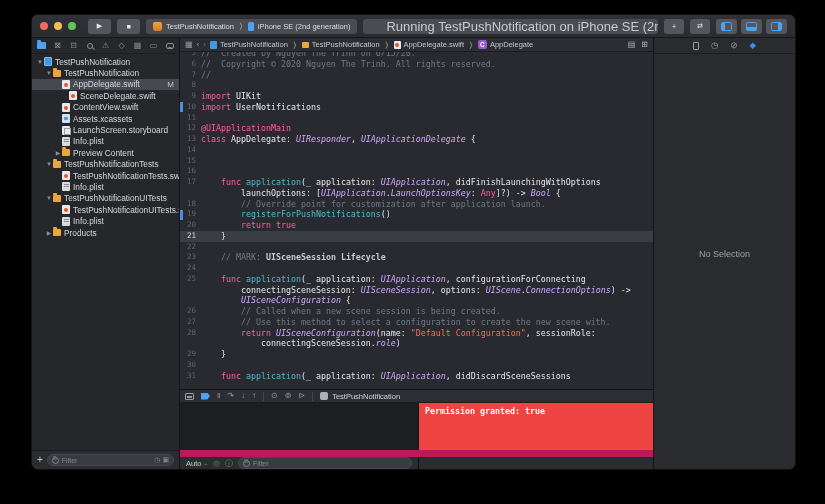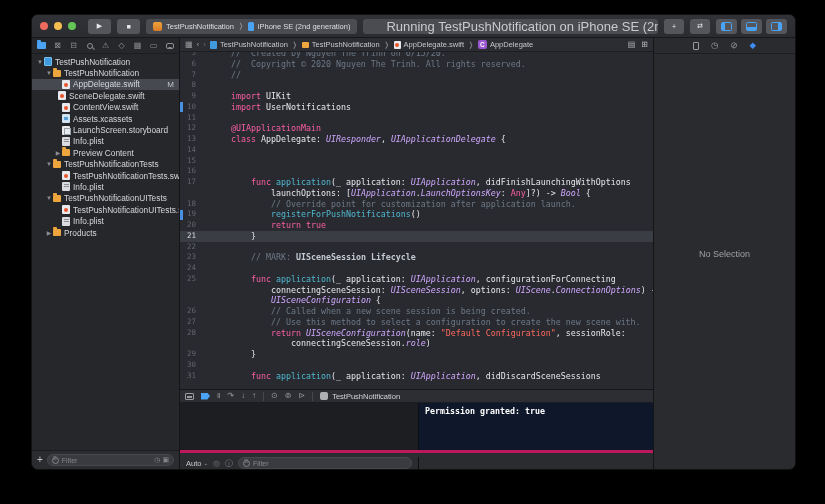--- a/index.html
+++ b/index.html
@@ -105,21 +105,21 @@
 
   .code { flex:1; overflow:hidden; position:relative; padding-top:0; }
   .code-inner { margin-top:-4px; }
   .code-row { display:flex; height:10.75px; line-height:10.75px; position:relative;
     font-family:"DejaVu Sans Mono", monospace; font-size:8.3px; white-space:pre; }
   .code-row.current { background:#3a3d44; }
   .gutter { width:21px; flex:0 0 21px; text-align:right; padding-right:5px; color:#62646b;
     font-size:7.5px; }
   .current .gutter { color:#d9dadd; }
   .change-bar { position:absolute; left:0; top:0.5px; bottom:0.5px; width:2.5px; background:#4a90e2; }
-  .code-text { flex:1; overflow:hidden;margin-left:30px; }
+  .code-text { flex:1; overflow:hidden; }
   .tok-k { color:#fc5fa3; font-weight:normal; }
   .tok-t { color:#d0a8ff;font-style:italic; }
   .tok-f { color:#4fb8cf; }
   .tok-c { color:#6c7986; }
   .tok-s { color:#fc6a5d; }
   .tok-p { color:#e6e7ea; }
   .tok-m { color:#c4cad3; font-weight:bold; }
 
   
   .debug { flex:0 0 80px; height:80px; display:flex; flex-direction:column; border-top:1px solid #151517; }
@@ -127,24 +127,24 @@
     display:flex; align-items:center; padding:0 5px; gap:7px; font-size:7.5px; color:#9a9b9f; }
   .dbg-ic { font-size:8px; line-height:1; }
   .dbg-sep { width:1px; height:9px; background:#47484c; }
   .hide-debug { width:9px; height:7px; border:1px solid #9a9b9f; border-radius:1px; position:relative; }
   .hide-debug::after { content:""; position:absolute; left:1px; right:1px; bottom:1px; height:2px; background:#9a9b9f; }
   .bp-ic { width:9px; height:7px; background:#4aa3f5; clip-path:polygon(0 0,70% 0,100% 50%,70% 100%,0 100%); }
   .proc-chip { display:flex; align-items:center; gap:4px; color:#d2d3d6; }
   .proc-ic { width:8px; height:8px; border-radius:2px; background:#aeb0b4; }
   .debug-panes { flex:1; display:flex; min-height:0; }
   .vars-pane { width:239px; flex:0 0 239px; background:#1d1e22; border-right:1px solid #0f0f11; }
-  .console-pane { flex:1; background:#0f172a; padding:3px 6px; }
+  .console-pane { flex:1; background:#ef4444; padding:3px 6px; }
   .console-text { font-family:"DejaVu Sans Mono", monospace; font-size:8.3px; font-weight:bold; color:#fff; }
-  .debug-bottom { height:19px; flex:0 0 19px; background:#2b2c30; border-top:3px solid #be185d;
-    display:flex; align-items:flex-end; }
+  .debug-bottom { height:19px; flex:0 0 19px; background:#2b2c30; border-top:7px solid #be185d;
+    display:flex; align-items:flex-start; }
   .db-left { width:239px; flex:0 0 239px; border-right:1px solid #0f0f11; display:flex;
     align-items:center; padding:0 6px; gap:5px; }
   .db-right { flex:1; display:flex; align-items:center; padding:0 6px; gap:5px; }
   .scope { font-size:7.5px; color:#c9cacd; display:flex; gap:2px; align-items:center; }
   .scope .chev { font-size:5.5px; color:#9a9b9f; }
   .db-ic { color:#77787d; font-size:8px; }
   .db-filter { width:95px; margin-left:auto; }
   .trash { width:7px; height:8px; border:1px solid #9a9b9f; border-radius:1px; position:relative; margin-left:auto; }
   .trash::before { content:""; position:absolute; top:-2px; left:-2px; right:-2px; height:1px; background:#9a9b9f; }
   .toggle-seg { display:flex; gap:3px; align-items:center; }
@@ -232,21 +232,21 @@
             <span class="disc">▼</span>
             <span class="fi fi-folder"></span>
             <span>TestPushNotification</span>
           </div>
           <div class="trow selected" style="padding-left: 22px;">
             <span class="disc"></span>
             <span class="fi fi-swift"></span>
             <span>AppDelegate.swift</span>
             <span class="badge-m">M</span>
           </div>
-          <div class="trow" style="padding-left: 18px;">
+          <div class="trow" style="padding-left: 29px;">
             <span class="disc"></span>
             <span class="fi fi-swift"></span>
             <span>SceneDelegate.swift</span>
           </div>
           <div class="trow" style="padding-left: 22px;">
             <span class="disc"></span>
             <span class="fi fi-swift"></span>
             <span>ContentView.swift</span>
           </div>
           <div class="trow" style="padding-left: 22px;">

